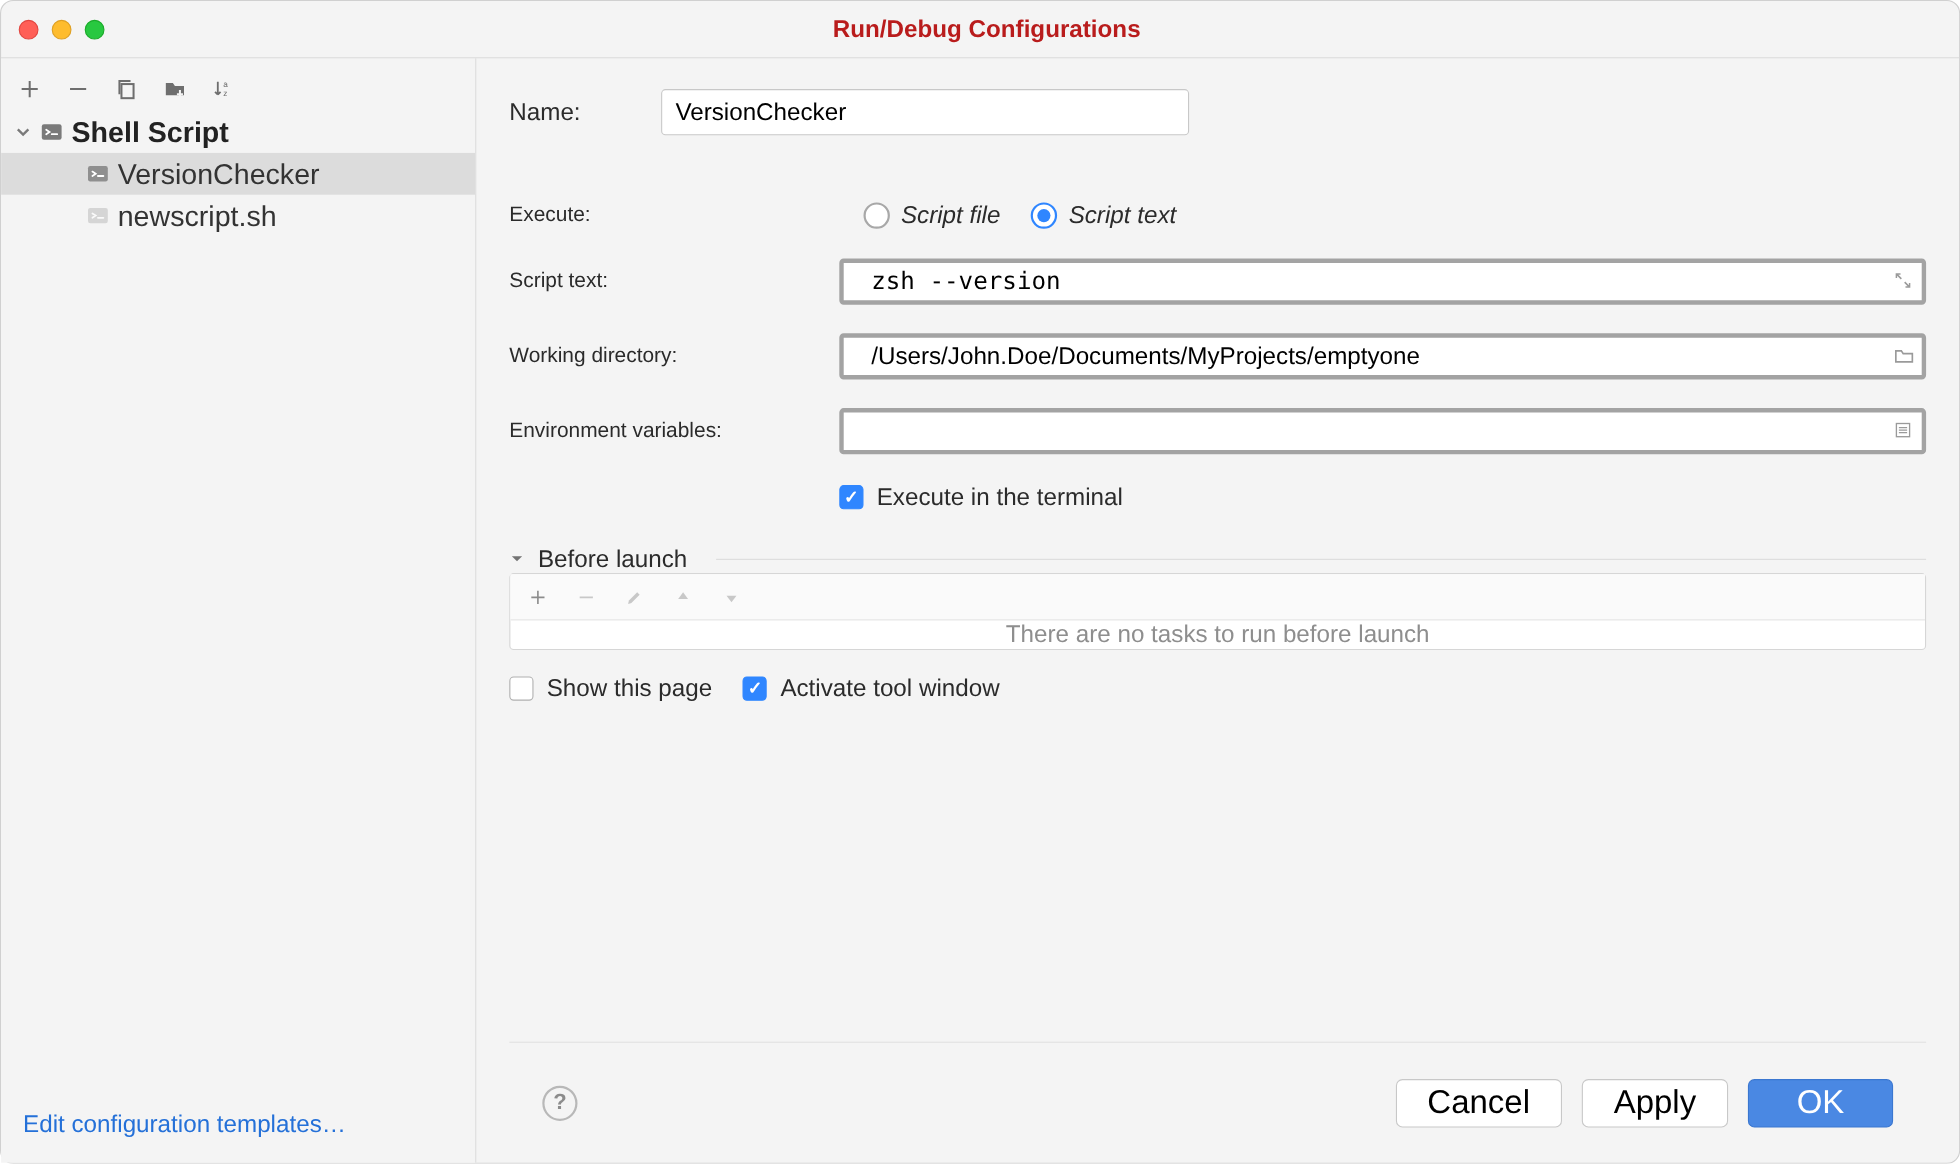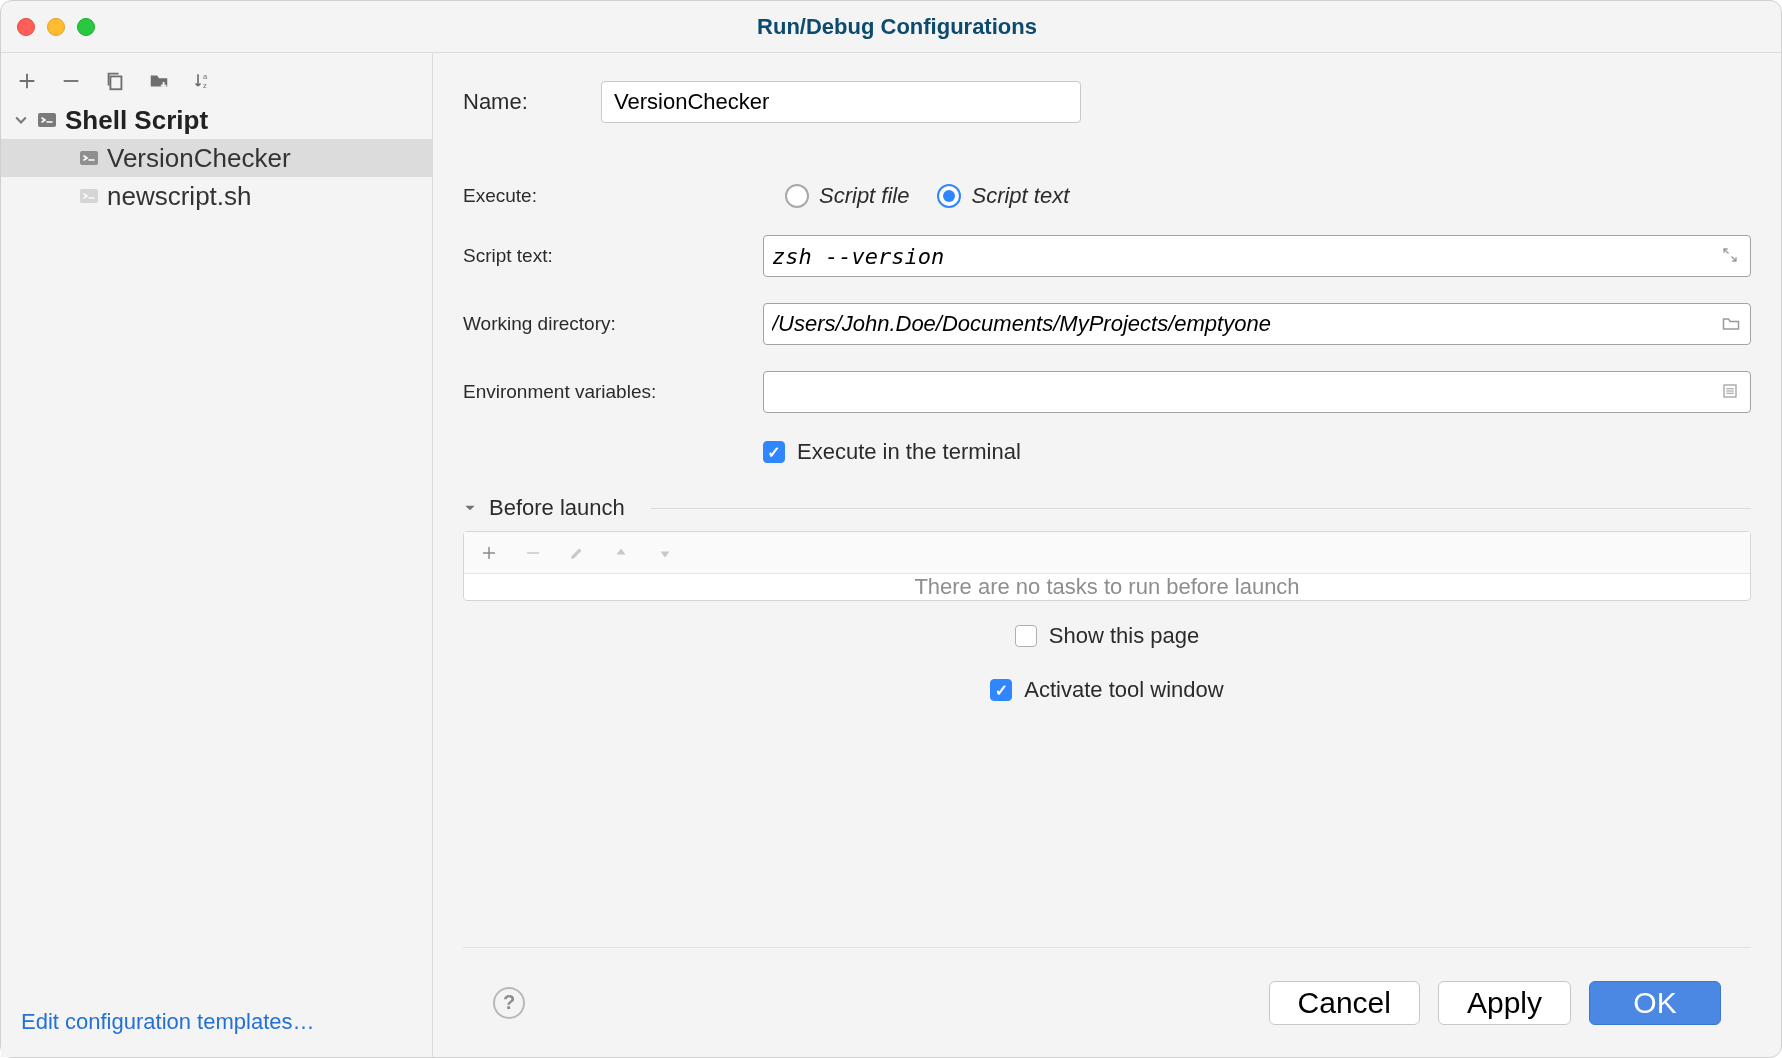--- a/index.html
+++ b/index.html
@@ -4,21 +4,21 @@
 <style>
 * { box-sizing: border-box; margin: 0; padding: 0; }
 html, body { width: 1782px; height: 1058px; font-family: -apple-system, "Helvetica Neue", Arial, sans-serif; background: #ffffff; overflow: hidden; }
 .window { width: 1782px; height: 1058px; background: #f4f4f4; border-radius: 12px; display: flex; flex-direction: column; border: 1px solid #d0d0d0; }
 .titlebar { height: 52px; display: flex; align-items: center; padding: 0 16px; border-bottom: 1px solid #dcdcdc; position: relative; }
 .traffic { display: flex; gap: 12px; }
 .tl { width: 18px; height: 18px; border-radius: 50%; }
 .tl.red { background: #ff5f57; border: 1px solid #e24640; }
 .tl.yellow { background: #febc2e; border: 1px solid #dfa023; }
 .tl.green { background: #28c840; border: 1px solid #1aab29; }
-.title { position: absolute; left: 12px; right: 0; text-align: center; font-size: 22px; font-weight: 600; color: #0c4a6e; pointer-events: none; }
+.title { position: absolute; left: 12px; right: 0; text-align: center; font-size: 22px; font-weight: 600; color: #b91c1c; pointer-events: none; }
 .content { flex: 1; display: flex; min-height: 0; }
 .sidebar { width: 432px; border-right: 1px solid #dcdcdc; display: flex; flex-direction: column; background: #f4f4f4; }
 .sidebar-toolbar { height: 40px; display: flex; align-items: center; gap: 20px; padding: 0 14px; margin-top: 8px; }
 .tb-icon { width: 24px; height: 24px; color: #6e6e6e; display: flex; align-items: center; justify-content: center; cursor: pointer; }
 .tree { flex: 1; overflow: auto; font-size: 26px; }
 .tree-row { height: 38px; display: flex; align-items: center; padding-left: 14px; gap: 8px; cursor: pointer; }
 .tree-row.parent { font-weight: 700; color: #222; }
 .tree-row.child { padding-left: 78px; color: #333; }
 .tree-row.selected { background: #dcdcdc; }
 .tree-arrow { width: 14px; display: inline-flex; color: #7a7a7a; }
@@ -37,32 +37,32 @@
 .chk { width: 22px; height: 22px; border: 1.5px solid #b0b0b0; border-radius: 4px; background: #fff; display: inline-flex; align-items: center; justify-content: center; }
 .chk.checked { background: #2f86ff; border-color: #2f86ff; }
 .chk.checked::after { content: "✓"; color: #fff; font-size: 16px; font-weight: 700; }
 .gear { width: 22px; height: 22px; color: #b4b4b4; }
 .radio-group { display: flex; align-items: center; gap: 28px; }
 .radio-item { display: flex; align-items: center; gap: 10px; font-size: 22px; color: #2b2b2b; cursor: pointer; font-style: italic; }
 .radio { width: 24px; height: 24px; border-radius: 50%; border: 2px solid #a8a8a8; background: #fff; display: inline-flex; align-items: center; justify-content: center; }
 .radio.checked { border-color: #2f86ff; }
 .radio.checked::after { content: ""; width: 12px; height: 12px; background: #2f86ff; border-radius: 50%; }
 .field-wrap { flex: 1; position: relative; }
-.text-input { width: 100%; height: 42px; font-size: 22px; padding: 0 44px 0 8px; border: 1px solid #a3a3a3; border-radius: 4px; background: #fff; font-family: inherit; font-style: italic; }
+.text-input { width: 100%; height: 42px; font-size: 22px; padding: 0 44px 0 25px; border: 4px solid #a3a3a3; border-radius: 4px; background: #fff; font-family: inherit; }
 .mono { font-family: ui-monospace, Menlo, Monaco, Consolas, monospace; }
 .input-icon { position: absolute; right: 10px; top: 50%; transform: translateY(-50%); width: 20px; height: 20px; color: #9a9a9a; }
 .section-header { display: flex; align-items: center; gap: 12px; font-size: 22px; color: #2b2b2b; margin-top: 30px; }
 .section-header .tri { color: #737373; }
 .section-header::after { content: ""; flex: 1; height: 1px; background: #dcdcdc; margin-left: 14px; }
-.tasks-box { margin-top: 10px; border: 1px solid #d6d6d6; border-radius: 4px; background: #fff; display: flex; flex-direction: column; }
+.tasks-box { border: 1px solid #d6d6d6; border-radius: 4px; background: #fff; display: flex; flex-direction: column; }
 .tasks-tb { height: 42px; border-bottom: 1px solid #e4e4e4; display: flex; align-items: center; gap: 26px; padding: 0 16px; background: #fafafa; }
 .tasks-tb .ico { color: #8c8c8c; width: 18px; height: 18px; display: flex; align-items: center; justify-content: center; }
 .tasks-tb .ico.disabled { color: #c8c8c8; cursor: default; }
 .tasks-body { flex: 1; display: flex; align-items: center; justify-content: center; color: #8e8e8e; font-size: 22px; height: 120px; }
-.bottom-checks { display: flex; align-items: center; gap: 28px; margin-top: 22px; flex-direction: column; }
+.bottom-checks { display: flex; align-items: center; gap: 28px; margin-top: 22px; }
 .spacer { flex: 1; }
 .footer { height: 110px; border-top: 1px solid #e2e2e2; display: flex; align-items: center; padding: 0 30px; margin-top: 34px; }
 .help { width: 32px; height: 32px; border: 2px solid #b8b8b8; border-radius: 50%; color: #8c8c8c; display: flex; align-items: center; justify-content: center; font-size: 20px; font-weight: 600; cursor: pointer; }
 .btns { margin-left: auto; display: flex; gap: 18px; }
 .btn { height: 44px; min-width: 132px; padding: 0 28px; font-size: 30px; border-radius: 6px; border: 1px solid #c8c8c8; background: #fff; cursor: pointer; }
 .btn.primary { background: #4a88e3; color: #fff; border-color: #3b77d0; }
 svg { display: block; }
 </style>
 </head>
 <body>

